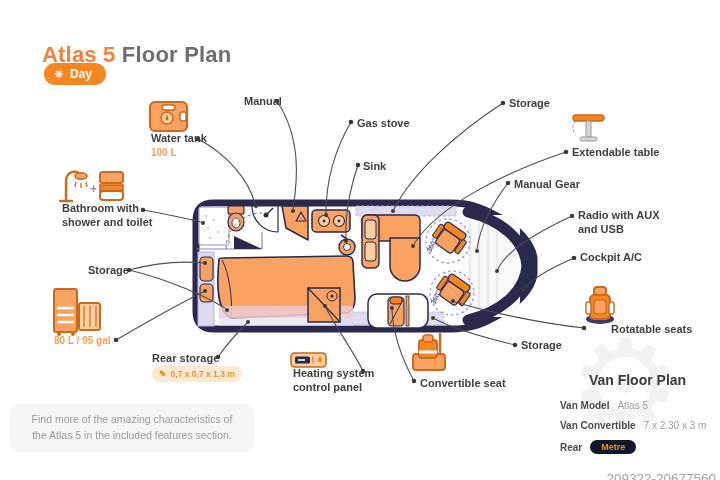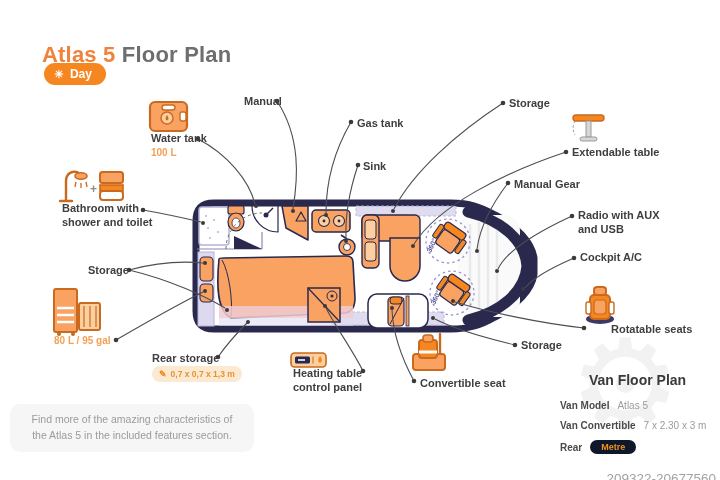--- a/index.html
+++ b/index.html
@@ -338,24 +338,24 @@
 <div class="callout" style="left:54px;top:333px;width:78px;">
   <span class="sub">80 L / 95 gal</span>
 </div>
 
 <div class="callout" style="left:152px;top:351px;">Rear storage</div>
 <div class="dims-badge" style="left:152px;top:366px;">
   <span class="pencil">✎</span>
   <span>0,7 x 0,7 x 1,3 m</span>
 </div>
 
-<div class="callout" style="left:293px;top:366px;width:100px;">Heating table control panel</div>
+<div class="callout" style="left:293px;top:366px;width:100px;">Heating system control panel</div>
 
 <div class="callout" style="left:244px;top:94px;">Manual</div>
-<div class="callout" style="left:357px;top:116px;">Gas tank</div>
+<div class="callout" style="left:357px;top:116px;">Gas stove</div>
 <div class="callout" style="left:363px;top:159px;">Sink</div>
 <div class="callout" style="left:509px;top:96px;">Storage</div>
 
 <div class="callout" style="left:572px;top:145px;">Extendable table</div>
 <div class="callout" style="left:514px;top:177px;">Manual Gear</div>
 <div class="callout" style="left:578px;top:208px;width:84px;">Radio with AUX and USB</div>
 <div class="callout" style="left:580px;top:250px;">Cockpit A/C</div>
 <div class="callout" style="left:589px;top:322px;margin-left:22px;">Rotatable seats</div>
 <div class="callout" style="left:521px;top:338px;">Storage</div>
 <div class="callout" style="left:420px;top:376px;">Convertible seat</div>

